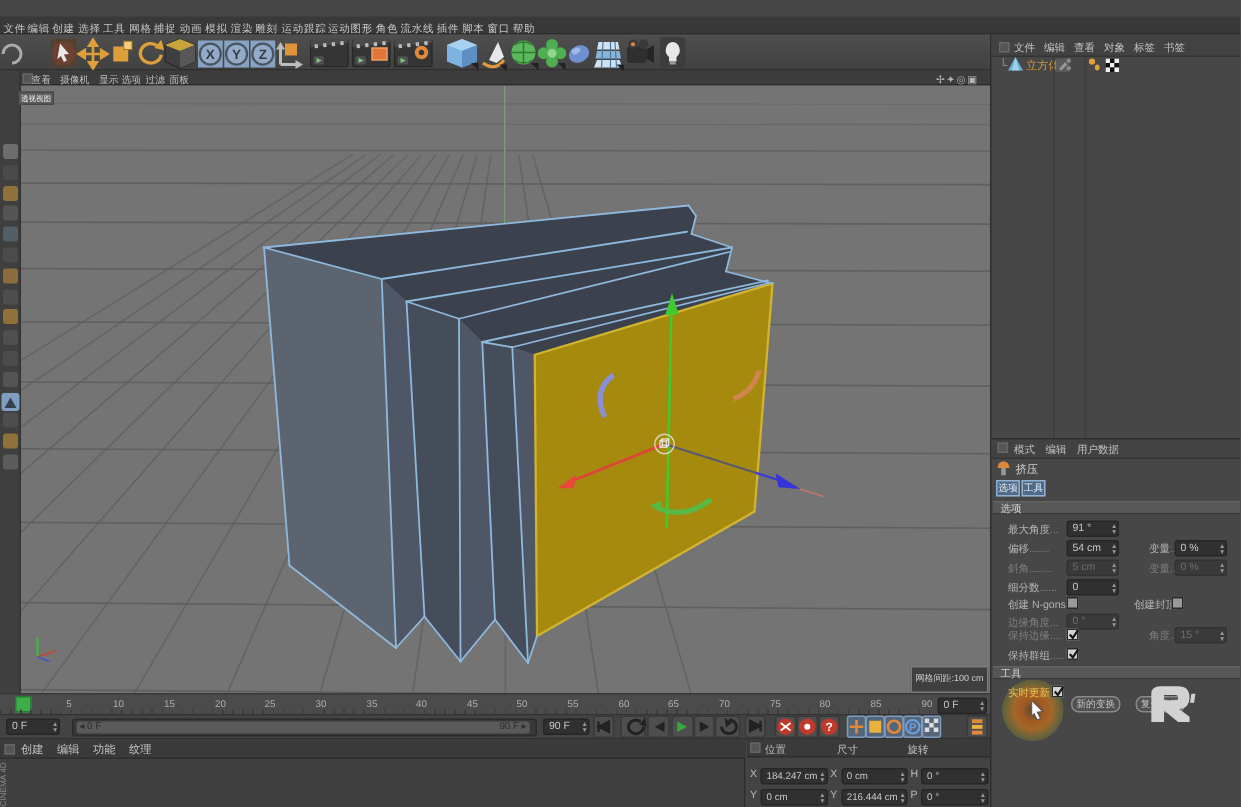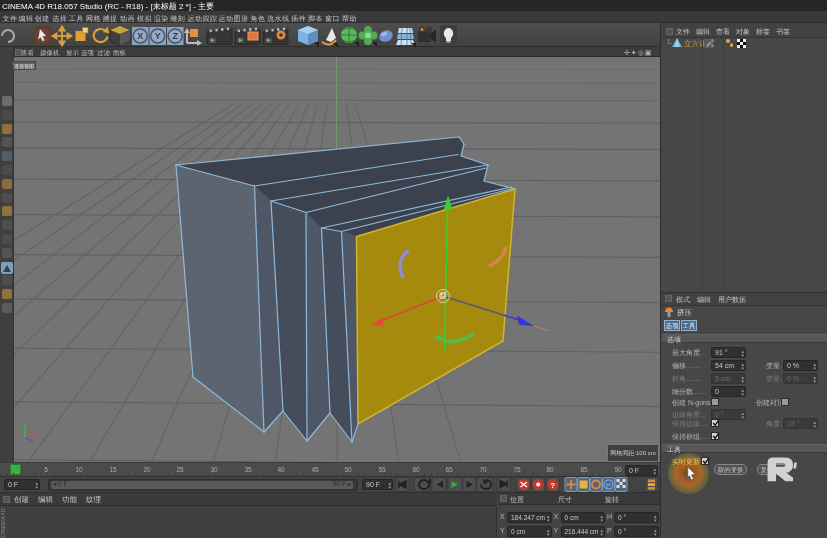--- a/index.html
+++ b/index.html
@@ -12,23 +12,20 @@
 .lbl{position:absolute;font-size:7px;color:#b4b4b4;white-space:nowrap}
 .glbl{color:#7e7e7e!important}
 .gfld{background:#3a3a3a!important;color:#6e6e6e!important;border-color:#333!important}
 .dots{color:#878787}
 .cb{position:absolute;width:8px;height:8px;background:#d2d2d2;border:1px solid #2a2a2a}
 .sect{position:absolute;left:662px;width:165px;height:9px;background:#575757;
 border-top:1px solid #636363;border-bottom:1px solid #3a3a3a;color:#d2d2d2;font-size:7px;line-height:9px;padding-left:5px}
 </style></head><body>
 <div id="stage">
 
-<div class="abs" style="left:0;top:0;width:827px;height:11px;background:#252525">
-      <div class="abs" style="left:2px;top:0.5px;font-size:8px;color:#fdfdfd">CINEMA 4D R18.057 Studio (RC - R18) - [未标题 2 *] - 主要</div>
-    </div>
 <div class="abs" style="left:0;top:11px;width:827px;height:12px;background:#393939;border-bottom:1px solid #2c2c2c">
       <span class="abs" style="left:2.4px;top:2.5px;font-size:7px;color:#c6c6c6;letter-spacing:0.5px">文件</span>
       <span class="abs" style="left:18.4px;top:2.5px;font-size:7px;color:#c6c6c6;letter-spacing:0.5px">编辑</span>
       <span class="abs" style="left:34.8px;top:2.5px;font-size:7px;color:#c6c6c6;letter-spacing:0.5px">创建</span>
       <span class="abs" style="left:52.2px;top:2.5px;font-size:7px;color:#c6c6c6;letter-spacing:0.5px">选择</span>
       <span class="abs" style="left:68.7px;top:2.5px;font-size:7px;color:#c6c6c6;letter-spacing:0.5px">工具</span>
       <span class="abs" style="left:86.1px;top:2.5px;font-size:7px;color:#c6c6c6;letter-spacing:0.5px">网格</span>
       <span class="abs" style="left:102.5px;top:2.5px;font-size:7px;color:#c6c6c6;letter-spacing:0.5px">捕捉</span>
       <span class="abs" style="left:119.9px;top:2.5px;font-size:7px;color:#c6c6c6;letter-spacing:0.5px">动画</span>
       <span class="abs" style="left:136.9px;top:2.5px;font-size:7px;color:#c6c6c6;letter-spacing:0.5px">模拟</span>

